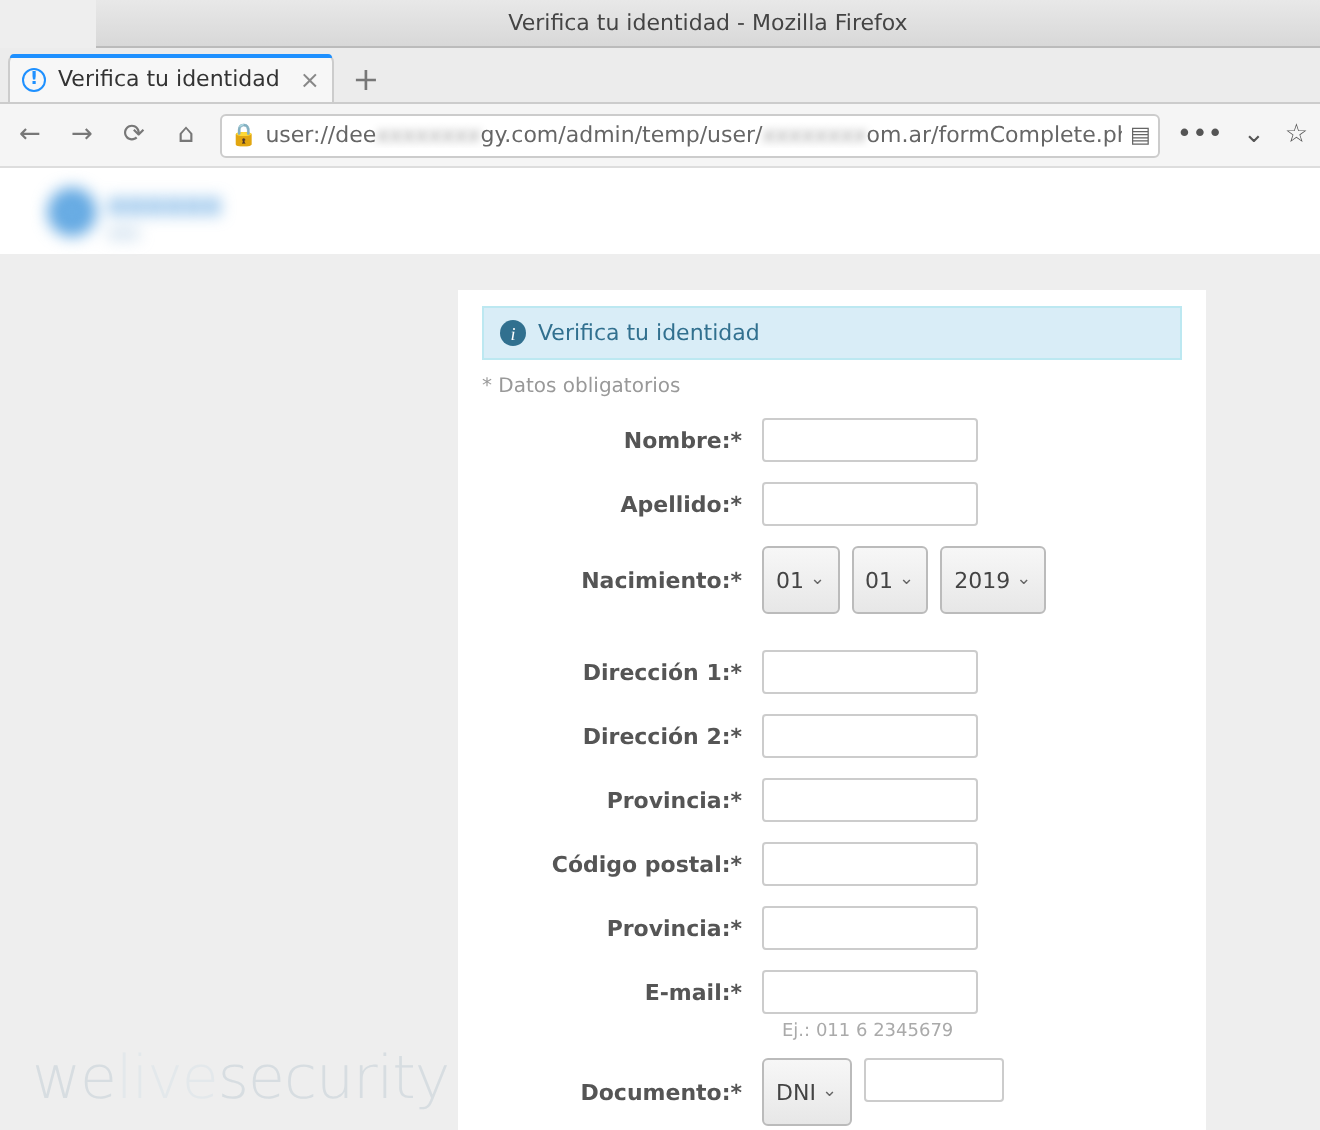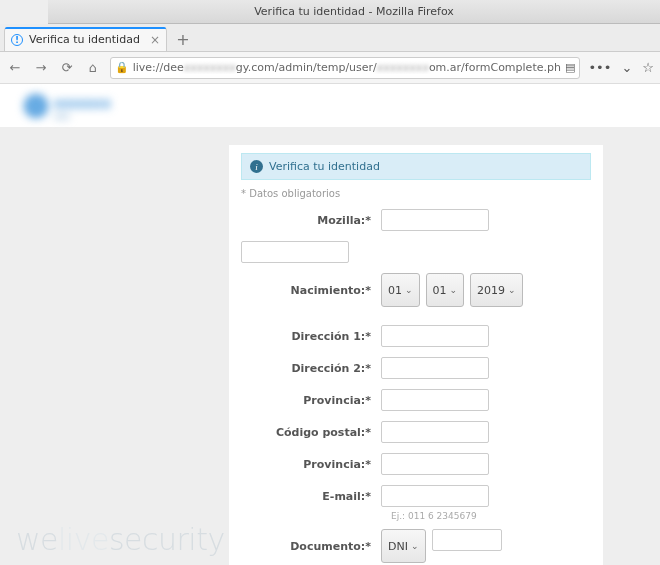--- a/index.html
+++ b/index.html
@@ -60,21 +60,21 @@
 </div>
 
 <div class="navbar">
   <span class="navbtn">←</span>
   <span class="navbtn">→</span>
   <span class="navbtn">⟳</span>
   <span class="navbtn">⌂</span>
   <div class="urlbar">
     <span class="lock">🔒</span>
     <span class="urltext">
-      <span>live://</span><span>dee</span><span class="blur">xxxxxxxx</span><span>gy.com</span><span>/admin/temp/user/</span><span class="blur">xxxxxxxx</span><span>om.ar/formComplete.php</span>
+      <span>user://</span><span>dee</span><span class="blur">xxxxxxxx</span><span>gy.com</span><span>/admin/temp/user/</span><span class="blur">xxxxxxxx</span><span>om.ar/formComplete.php</span>
     </span>
     <span>▤</span>
   </div>
   <div class="righticons">
     <span>•••</span>
     <span>⌄</span>
     <span>☆</span>
   </div>
 </div>
 
@@ -86,24 +86,25 @@
 </div>
 
 <div class="content">
   <div class="alert">
     <span class="i">i</span>
     <span>Verifica tu identidad</span>
   </div>
   <div class="req">* Datos obligatorios</div>
 
   <div class="row">
-      <div class="lbl">Mozilla:*</div>
+      <div class="lbl">Nombre:*</div>
       <div class="fld"><input type="text" value="" style=""></div>
     </div>
   <div class="row">
+      <div class="lbl">Apellido:*</div>
       <div class="fld"><input type="text" value="" style=""></div>
     </div>
   <div class="row">
       <div class="lbl">Nacimiento:*</div>
     <div class="fld sel">
       <span class="selbtn">
           <span>01</span>
           <span class="chev">⌄</span>
         </span>
       <span class="selbtn">

